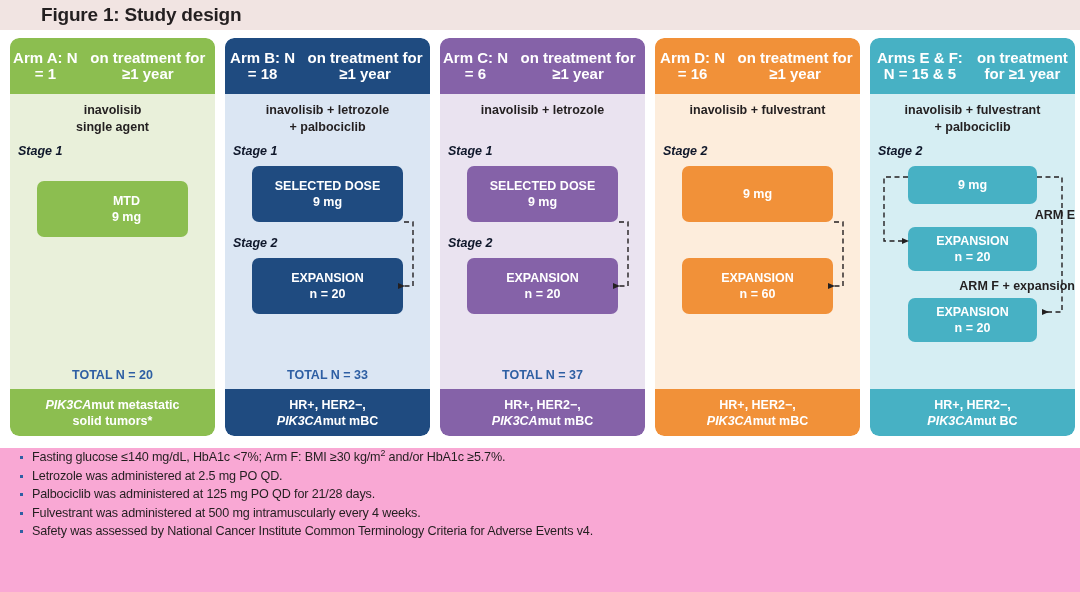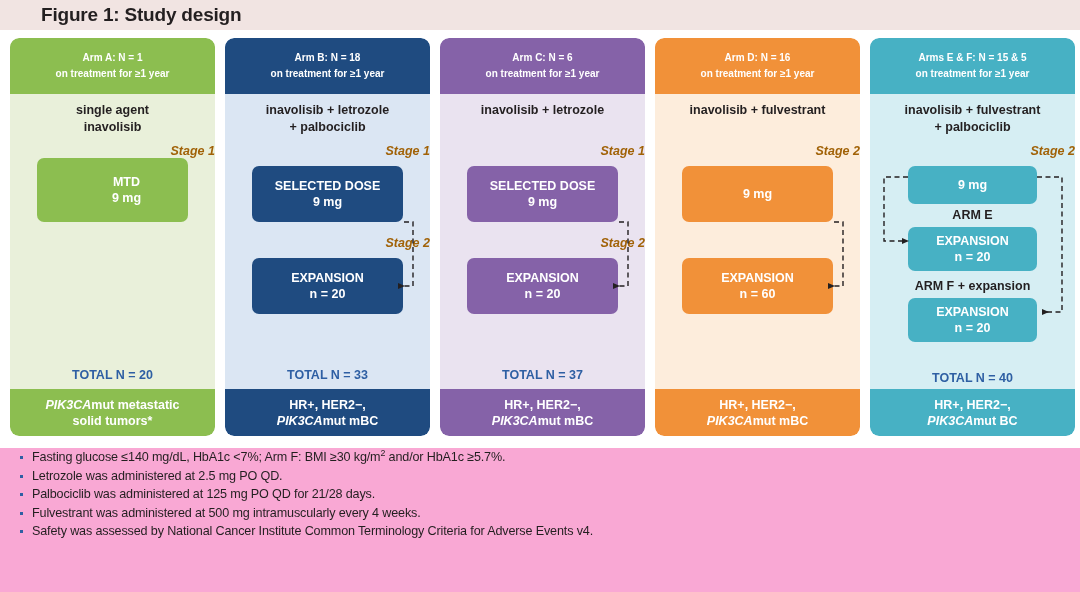--- a/index.html
+++ b/index.html
@@ -48,23 +48,23 @@
   .col1 { left: 225px; padding-left: 42px; }
   .col2 { left: 440px; }
   .col3 { left: 655px; }
   .col4 { left: 870px; }
 
   .col-head {
     position: absolute; left: 0; top: 0;
     width: 100%; height: 56px;
     border-radius: 9px 9px 0 0;
     color: #ffffff;
-    display: flex; flex-direction: column;
+    display: flex; flex-direction: row;
     align-items: center; justify-content: center;
-    font-size: 10px; font-weight: bold; line-height: 16px;
+    font-size: 15px; font-weight: bold; line-height: 16px;
     text-align: center;
   }
   .col-body {
     position: absolute; left: 0; top: 56px;
     width: 100%; height: 295px;
   }
   .col-foot {
     position: absolute; left: 0; bottom: 0;
     width: 100%; height: 47px;
     border-radius: 0 0 9px 9px;
@@ -82,39 +82,39 @@
   }
 
   .regimen {
     position: absolute; left: 0; top: 8px;
     width: 100%;
     text-align: center;
     font-size: 12.5px; font-weight: bold; color: #231f20;
     line-height: 17px;
   }
   .stage-label {
-    position: absolute; left: 0;
+    position: absolute; left: 8px;
     width: 100%;
-    text-align: right;
-    font-size: 12.5px; font-weight: bold; font-style: italic; color: #a16207;
+    text-align: left;
+    font-size: 12.5px; font-weight: bold; font-style: italic; color: #0f172a;
   }
 
   .dose-box {
     position: absolute;
     left: 27px; width: 151px;
     border-radius: 7px;
     color: #ffffff;
     display: flex; flex-direction: column;
     align-items: center; justify-content: center;
     font-size: 12.5px; font-weight: bold; line-height: 16px;
     text-align: center;
   }
   .arm-sub {
     position: absolute; left: 0; width: 100%;
-    text-align: center;
+    text-align: right;
     font-size: 12.5px; font-weight: bold; color: #231f20;
   }
 
   .italic-gene { font-style: italic; }
 
   
   svg.connectors {
     position: absolute; left: 0; top: 0;
     width: 1080px; height: 415px;
     pointer-events: none;
@@ -154,25 +154,25 @@
 
   <div class="figure">
 
     <div class="col col0" style="background:#e9f0da;">
       <div class="col-head" style="background:#8cbe50;">
         <span>Arm A: N = 1</span>
         <span>on treatment for ≥1 year</span>
       </div>
       <div class="col-body">
         <div class="regimen">
+          <div>inavolisib</div>
           <div>single agent</div>
-          <div>inavolisib</div>
         </div>
         <div class="stage-label" style="top:50px;">Stage 1</div>
-        <div class="dose-box" style="top:64px;height:64px;background:#8cbe50;padding-left:28px;">
+        <div class="dose-box" style="top:87px;height:56px;background:#8cbe50;padding-left:28px;">
           <span>MTD</span>
           <span>9 mg</span>
         </div>
       </div>
       <div class="total-line">TOTAL N = 20</div>
       <div class="col-foot" style="background:#8cbe50;">
         <span><i class="italic-gene">PIK3CA</i><span>mut metastatic</span></span>
         <span>solid tumors*</span>
       </div>
     </div>
@@ -274,21 +274,20 @@
         <div class="dose-box" style="top:133px;height:44px;left:38px;width:129px;background:#47b1c4;">
           <span>EXPANSION</span>
           <span>n = 20</span>
         </div>
         <div class="arm-sub" style="top:185px;">ARM F + expansion</div>
         <div class="dose-box" style="top:204px;height:44px;left:38px;width:129px;background:#47b1c4;">
           <span>EXPANSION</span>
           <span>n = 20</span>
         </div>
       </div>
-      <div class="total-line" style="bottom:47px;height:22px;">TOTAL N = 40</div>
       <div class="col-foot" style="background:#47b1c4;">
         <span>HR+, HER2−,</span>
         <span><i class="italic-gene">PIK3CA</i><span>mut BC</span></span>
       </div>
     </div>
 
     <svg class="connectors" viewBox="0 0 1080 415">
       <defs>
         <marker id="arrowL" markerWidth="7" markerHeight="7" refX="6" refY="3" orient="auto" markerUnits="userSpaceOnUse">
           <path d="M7,0 L7,6 L0,3 z" fill="#231f20"></path>

